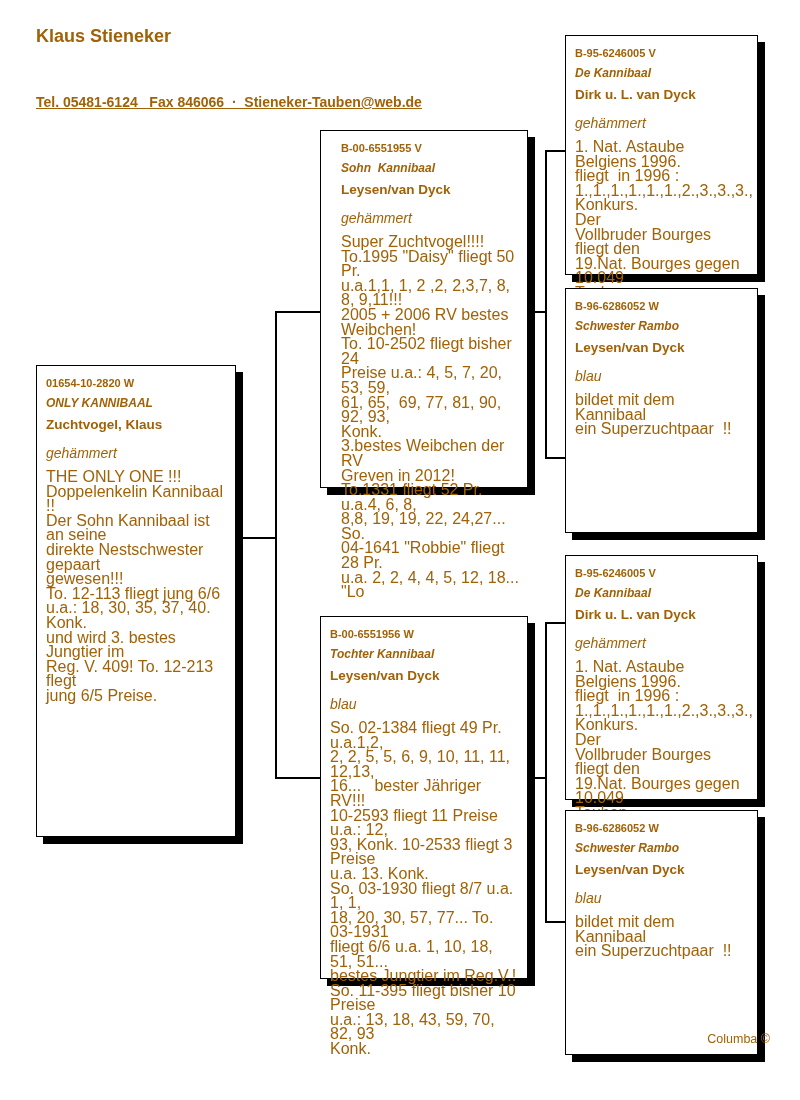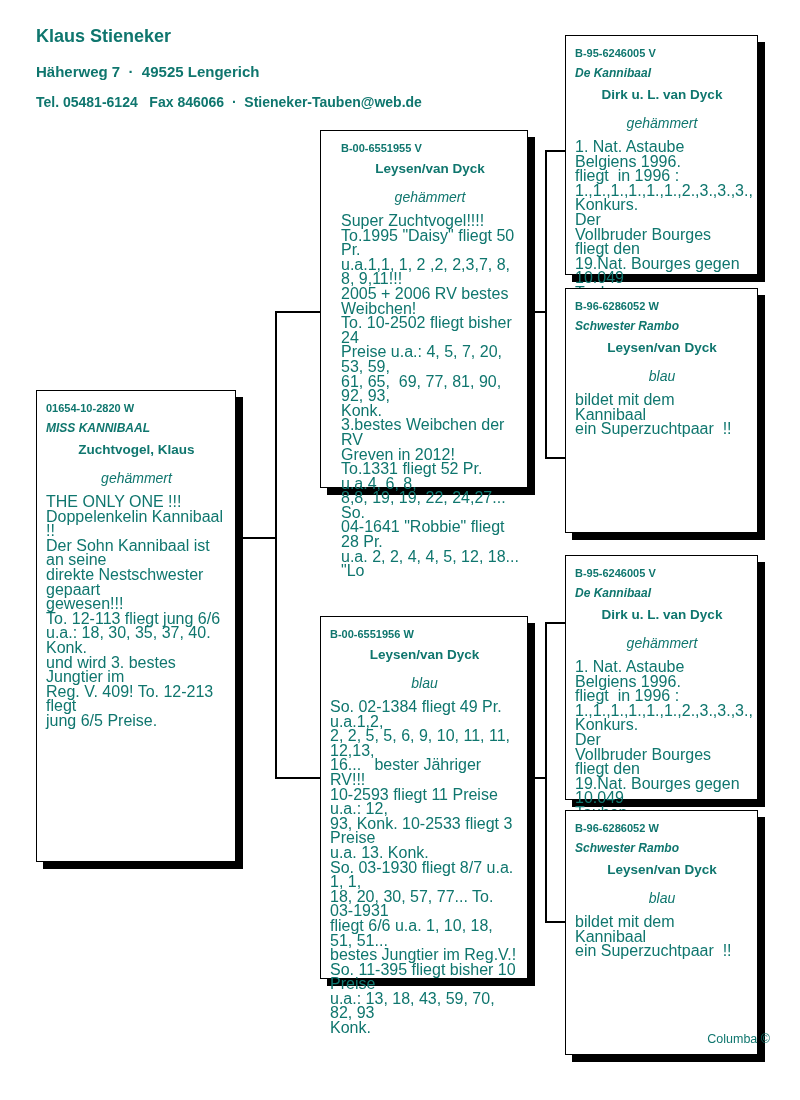--- a/index.html
+++ b/index.html
@@ -2,50 +2,50 @@
 <html><head>
 <meta charset="utf-8">
 <style>
   html, body { margin: 0; padding: 0; background: #fff; }
   .page {
     position: relative;
     width: 800px;
     height: 1100px;
     background: #ffffff;
     font-family: "Liberation Sans", sans-serif;
-    color: #0f766e;
+    color: #a16207;
     overflow: hidden;
   }
   .hdr-name {
     position: absolute; left: 36px; top: 26px;
     font-size: 18px; font-weight: bold; white-space: pre-wrap;
   }
   .hdr-address {
     position: absolute; left: 36px; top: 63px;
     font-size: 15px; font-weight: bold; white-space: pre-wrap;
   }
   .hdr-contact {
     position: absolute; left: 36px; top: 94px;
-    font-size: 14px; font-weight: bold; white-space: pre-wrap;
+    font-size: 14px; font-weight: bold; white-space: pre-wrap; text-decoration: underline;
   }
   .box {
     position: absolute;
     background: #fff;
     border: 1.5px solid #000;
     box-shadow: 7px 7px 0 #000;
     box-sizing: border-box;
     padding: 11px 8px 0 9px;
   }
   .ring   { font-size: 11px;   font-weight: bold; margin: 0 0 7px 0;  white-space: pre-wrap; }
   .bname  { font-size: 12px; font-weight: bold; font-style: italic; margin: 0 0 7px 0; white-space: pre-wrap; }
-  .breeder{ font-size: 13.5px; font-weight: bold; margin: 0 0 13px 0; white-space: pre-wrap; text-align: center; }
-  .colorline { font-size: 14px; font-style: italic; margin: 0 0 9px 0; white-space: pre-wrap; text-align: center; }
+  .breeder{ font-size: 13.5px; font-weight: bold; margin: 0 0 13px 0; white-space: pre-wrap; }
+  .colorline { font-size: 14px; font-style: italic; margin: 0 0 9px 0; white-space: pre-wrap; }
   .notes  { font-size: 16px; line-height: 14.6px; white-space: pre-wrap; }
 
-  #box-subject { left: 36px;  top: 365px; width: 200px; height: 472px; margin-top: 25px; }
+  #box-subject { left: 36px;  top: 365px; width: 200px; height: 472px; }
   #box-sire    { left: 320px; top: 130px; width: 208px; height: 358px; padding-left: 20px; }
   #box-dam     { left: 320px; top: 616px; width: 208px; height: 363px; }
   #box-gp1     { left: 565px; top: 35px;  width: 193px; height: 240px; }
   #box-gp2     { left: 565px; top: 288px; width: 193px; height: 245px; }
   #box-gp3     { left: 565px; top: 555px; width: 193px; height: 245px; }
   #box-gp4     { left: 565px; top: 810px; width: 193px; height: 245px; }
 
   .line { position: absolute; background: #000; }
   #l-sub-h    { left: 236px; top: 537px; width: 39px; height: 2px; }
   #l-par-v    { left: 275px; top: 311px; width: 2px;  height: 468px; }
@@ -64,42 +64,42 @@
     position: absolute; right: 30px; top: 1032px;
     font-size: 12.5px; white-space: pre-wrap;
   }
 </style>
 </head>
 <body>
 
 <div class="page">
 
   <div class="hdr-name">Klaus Stieneker</div>
-  <div class="hdr-address">Häherweg 7  ·  49525 Lengerich</div>
   <div class="hdr-contact">Tel. 05481-6124   Fax 846066  ·  Stieneker-Tauben@web.de</div>
 
   <div class="box" id="box-subject">
     <div class="ring">01654-10-2820 W</div>
-    <div class="bname">MISS KANNIBAAL</div>
+    <div class="bname">ONLY KANNIBAAL</div>
     <div class="breeder">Zuchtvogel, Klaus</div>
     <div class="colorline">gehämmert</div>
     <div class="notes">THE ONLY ONE !!!
 Doppelenkelin Kannibaal !!
 Der Sohn Kannibaal ist an seine
 direkte Nestschwester gepaart
 gewesen!!!
 To. 12-113 fliegt jung 6/6
 u.a.: 18, 30, 35, 37, 40. Konk.
 und wird 3. bestes Jungtier im
 Reg. V. 409! To. 12-213 flegt
 jung 6/5 Preise.</div>
   </div>
 
   <div class="box" id="box-sire">
     <div class="ring">B-00-6551955 V</div>
+    <div class="bname">Sohn  Kannibaal</div>
     <div class="breeder">Leysen/van Dyck</div>
     <div class="colorline">gehämmert</div>
     <div class="notes">Super Zuchtvogel!!!!
 To.1995 "Daisy" fliegt 50 Pr.
 u.a.1,1, 1, 2 ,2, 2,3,7, 8, 8, 9,11!!!
 2005 + 2006 RV bestes
 Weibchen!
 To. 10-2502 fliegt bisher 24
 Preise u.a.: 4, 5, 7, 20, 53, 59,
 61, 65,  69, 77, 81, 90, 92, 93,
@@ -107,20 +107,21 @@
 3.bestes Weibchen der RV
 Greven in 2012!
 To.1331 fliegt 52 Pr. u.a.4, 6, 8,
 8,8, 19, 19, 22, 24,27... So.
 04-1641 "Robbie" fliegt 28 Pr.
 u.a. 2, 2, 4, 4, 5, 12, 18... "Lo</div>
   </div>
 
   <div class="box" id="box-dam">
     <div class="ring">B-00-6551956 W</div>
+    <div class="bname">Tochter Kannibaal</div>
     <div class="breeder">Leysen/van Dyck</div>
     <div class="colorline">blau</div>
     <div class="notes">So. 02-1384 fliegt 49 Pr. u.a.1,2,
 2, 2, 5, 5, 6, 9, 10, 11, 11, 12,13,
 16...   bester Jähriger RV!!!
 10-2593 fliegt 11 Preise u.a.: 12,
 93, Konk. 10-2533 fliegt 3 Preise
 u.a. 13. Konk.
 So. 03-1930 fliegt 8/7 u.a. 1, 1,
 18, 20, 30, 57, 77... To. 03-1931

